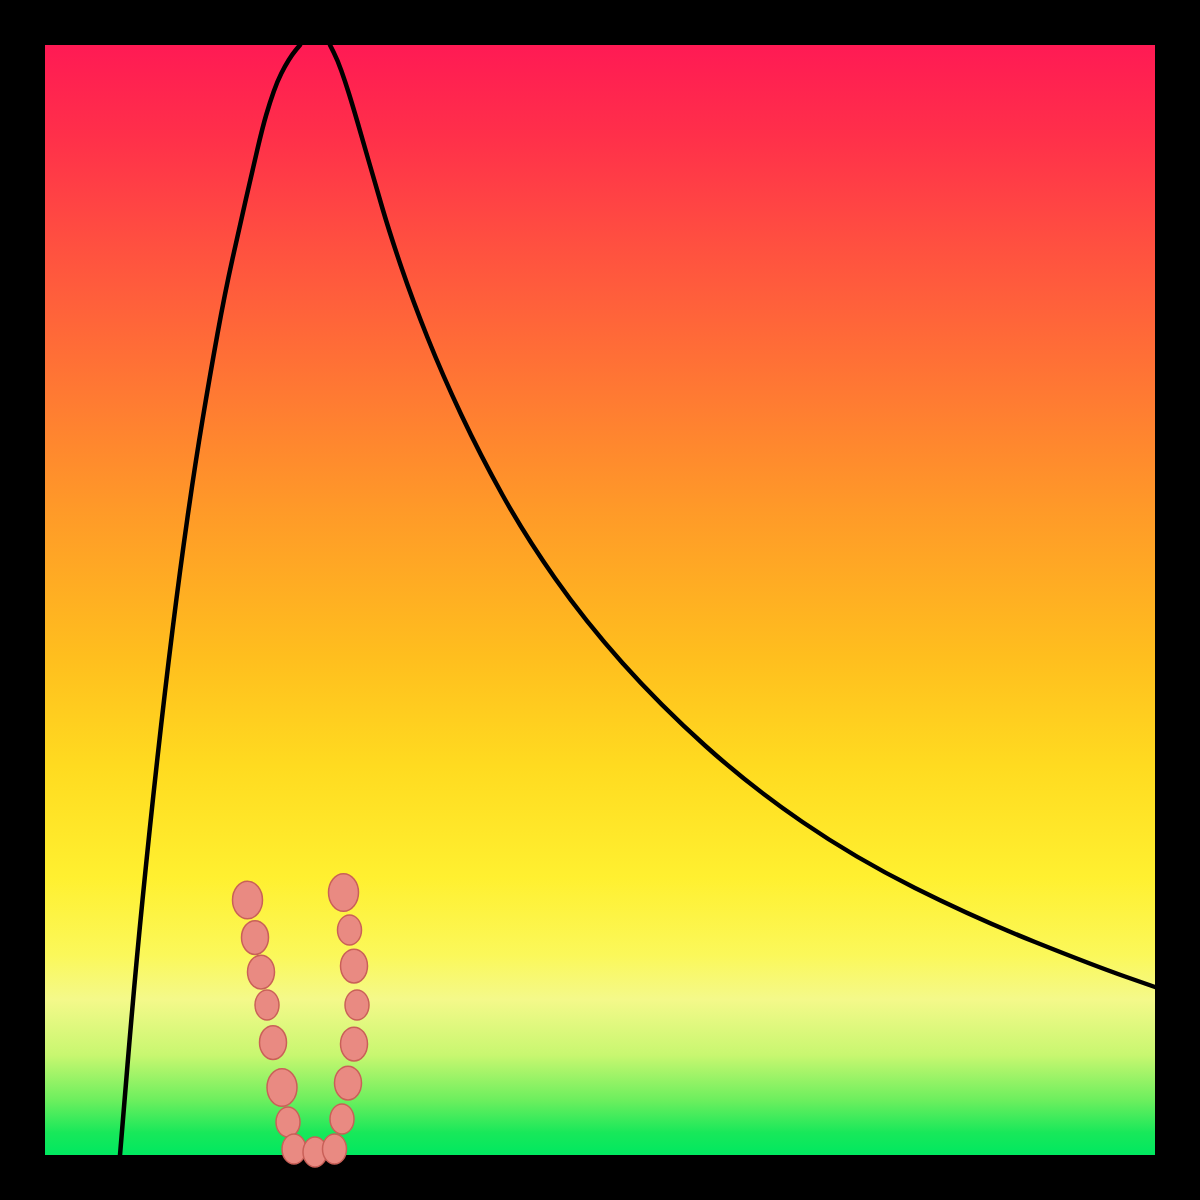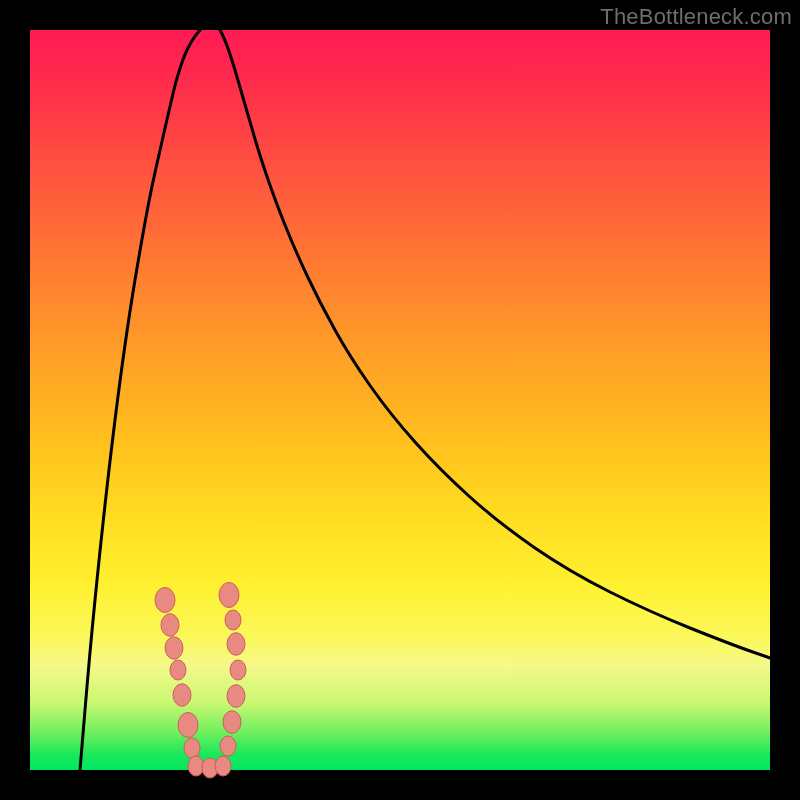--- a/index.html
+++ b/index.html
@@ -89,15 +89,14 @@
           <ellipse cx="202" cy="692" rx="9" ry="11.25" fill="#e98a82" stroke="#c96058" stroke-width="1"></ellipse>
           <ellipse cx="198" cy="716" rx="8" ry="10" fill="#e98a82" stroke="#c96058" stroke-width="1"></ellipse>
           <ellipse cx="166" cy="736" rx="8" ry="10" fill="#e98a82" stroke="#c96058" stroke-width="1"></ellipse>
           <ellipse cx="180" cy="738" rx="8" ry="10" fill="#e98a82" stroke="#c96058" stroke-width="1"></ellipse>
           <ellipse cx="193" cy="736" rx="8" ry="10" fill="#e98a82" stroke="#c96058" stroke-width="1"></ellipse>
         </g>
     </svg>
 
   </div>
 
-  <div class="watermark">TheBottleneck.com</div>
 
 </div>
 
 </body></html>

